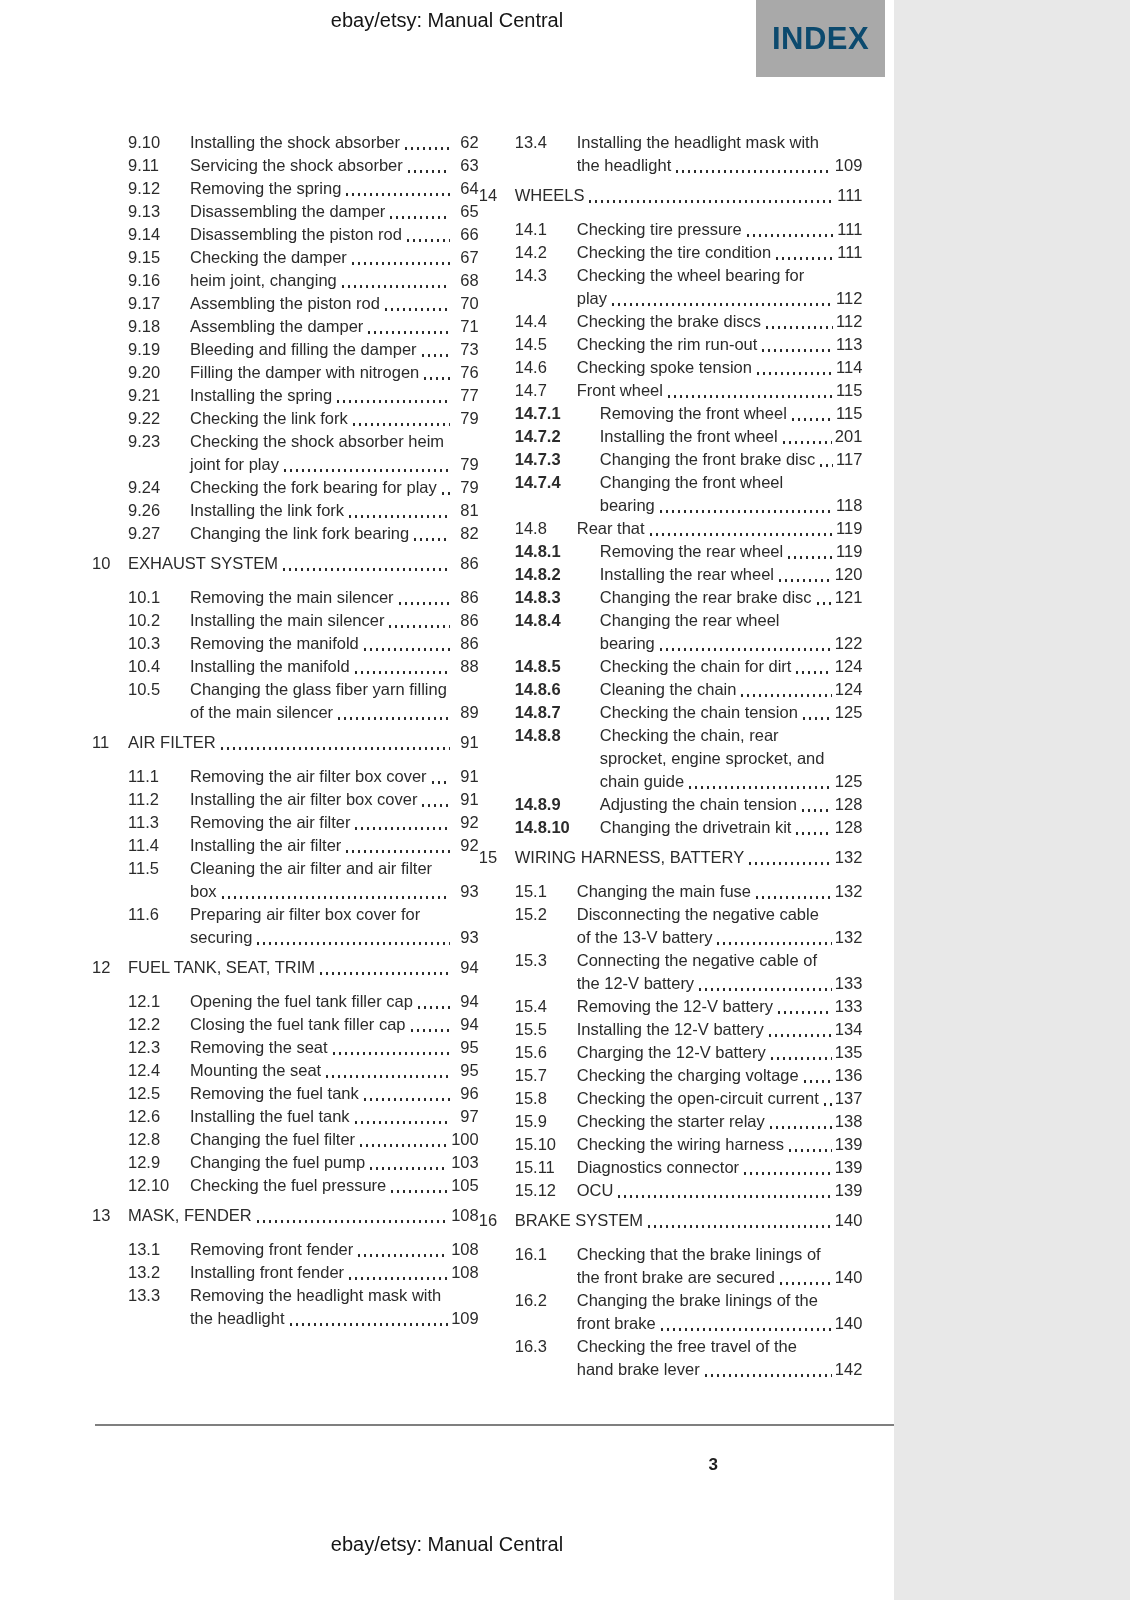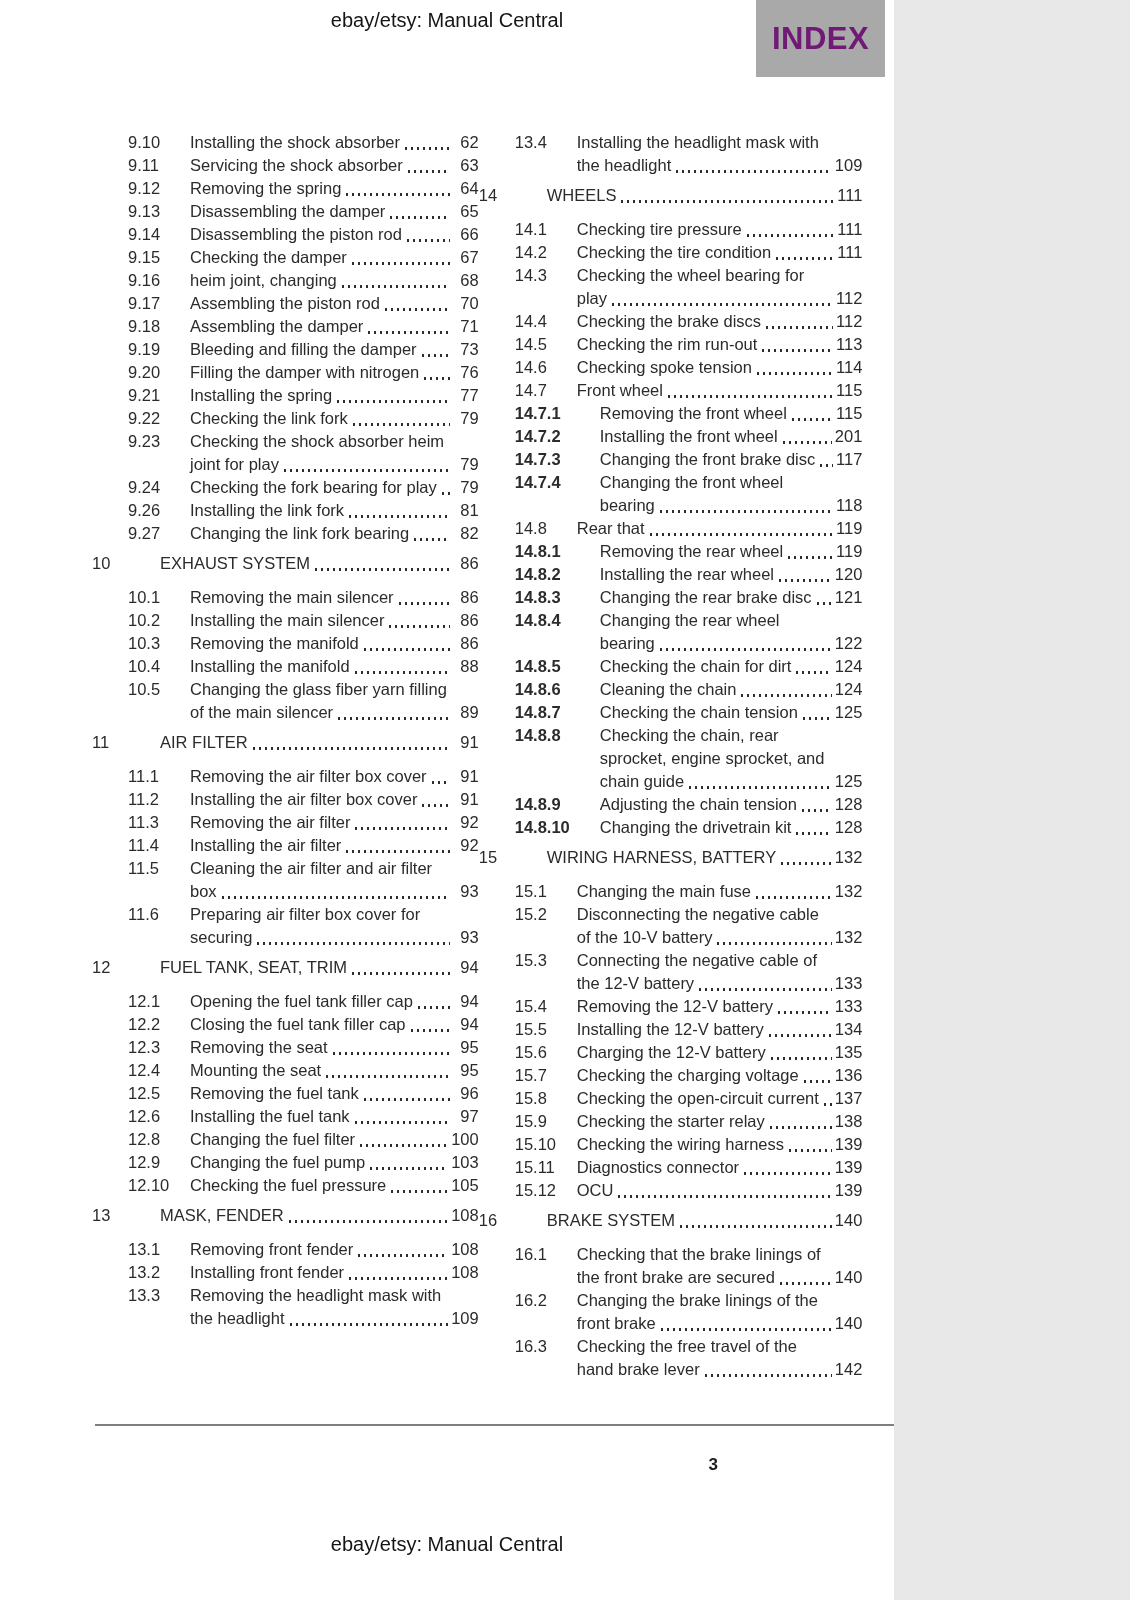--- a/index.html
+++ b/index.html
@@ -18,32 +18,32 @@
     text-align: center;
     font-size: 20px;
     color: #151515;
   }
   .index-badge {
     position: absolute;
     top: 0; right: 9px;
     width: 129px; height: 77px;
     background: #a9a9a9;
     display: flex; align-items: center; justify-content: center;
-    font-size: 31px; font-weight: 700; color: #701a75;
+    font-size: 31px; font-weight: 700; color: #0c4a6e;
     letter-spacing: 0.5px;
   }
   .toc {
     position: absolute;
     top: 131px; left: 92px; right: 78px;
     display: flex;
     justify-content: space-between;
   }
   .toc-col { width: 408px; }
   .entry { display: flex; font-size: 16.5px; line-height: 23px; }
-  .entry.level1 { margin: 7px 0 11px 0; gap: 32px; }
+  .entry.level1 { margin: 7px 0 11px 0; }
   .entry.level2, .entry.level3 { padding-left: 36px; }
   .num { flex: 0 0 auto; }
   .entry.level1 .num { width: 36px; }
   .entry.level2 .num { width: 62px; }
   .entry.level3 .num { width: 85px; font-weight: bold; }
   .body { flex: 1 1 auto; display: flex; flex-direction: column; min-width: 0; }
   .line { white-space: nowrap; }
   .lastline { display: flex; min-width: 0; }
   .lastline .text { white-space: nowrap; }
   .leader {
@@ -797,21 +797,21 @@
               <span class="leader"></span>
               <span class="pagenum">132</span>
             </div>
           </div>
         </div>
         <div class="entry level2">
           <span class="num">15.2</span>
           <div class="body">
             <div class="line">Disconnecting the negative cable</div>
             <div class="lastline">
-              <span class="text">of the 10-V battery</span>
+              <span class="text">of the 13-V battery</span>
               <span class="leader"></span>
               <span class="pagenum">132</span>
             </div>
           </div>
         </div>
         <div class="entry level2">
           <span class="num">15.3</span>
           <div class="body">
             <div class="line">Connecting the negative cable of</div>
             <div class="lastline">

